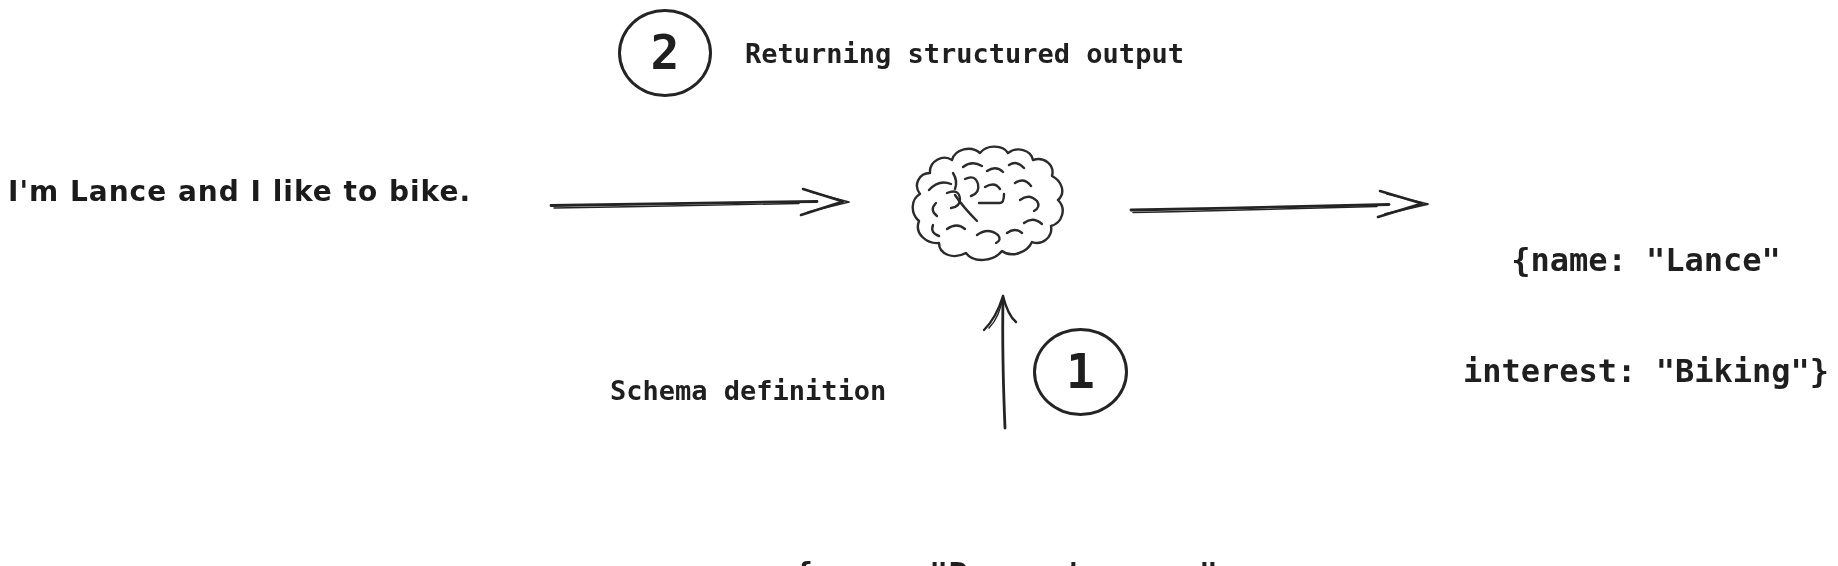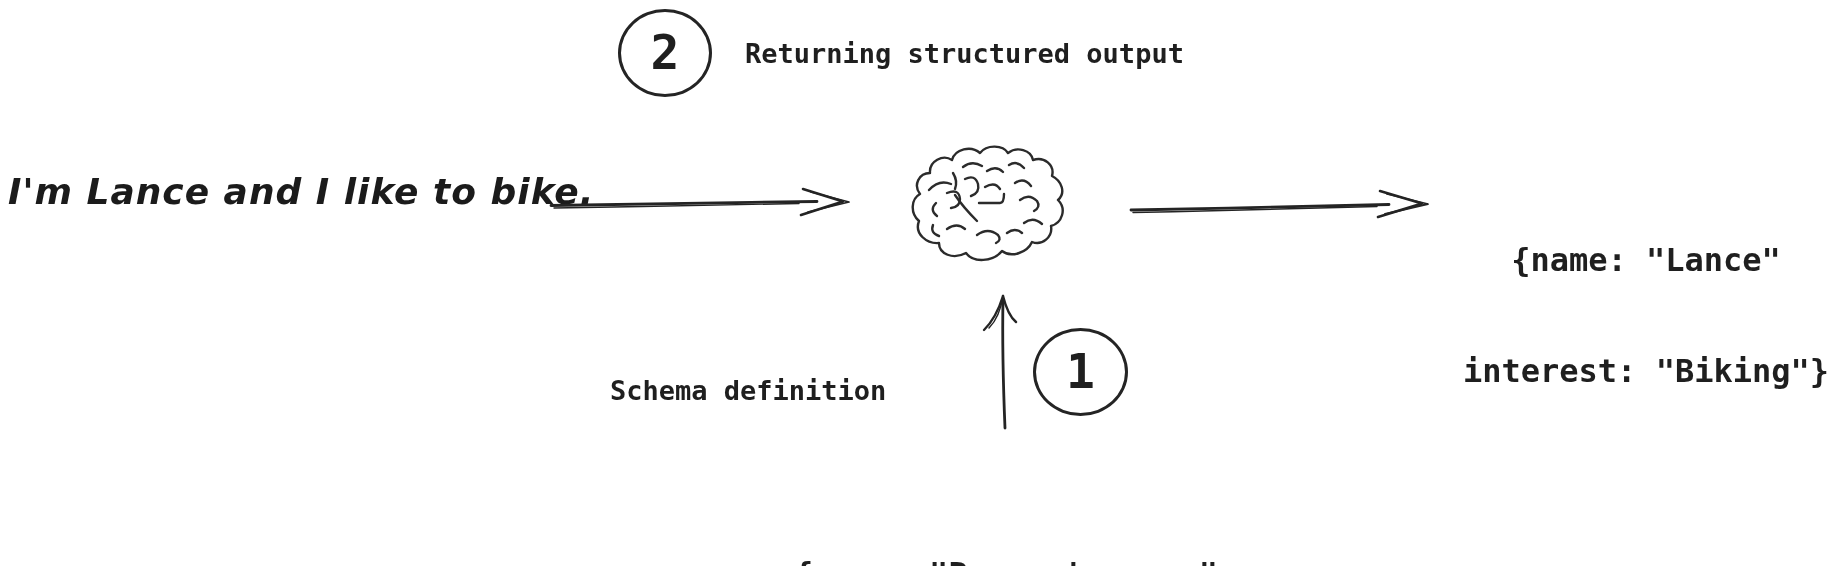--- a/index.html
+++ b/index.html
@@ -30,23 +30,22 @@
   .badge-number{
     font-family:"DejaVu Sans Mono","Liberation Mono",monospace;
     font-weight:bold;
     font-size:48px;
     color:#1f1f1f;
     line-height:1;
     transform:translateY(-1px);
   }
   .handwriting{
     font-family:"DejaVu Sans","Liberation Sans",sans-serif;
-    font-style:italic;
     font-weight:bold;
-    font-size:36px;
+    font-size:28px;
     letter-spacing:1px;
     color:#1b1b1b;
     white-space:nowrap;
     display:flex;align-items:center;
   }
   .json-block{
     font-family:"DejaVu Sans Mono","Liberation Mono",monospace;
     font-weight:bold;
     font-size:32px;
     line-height:37px;

